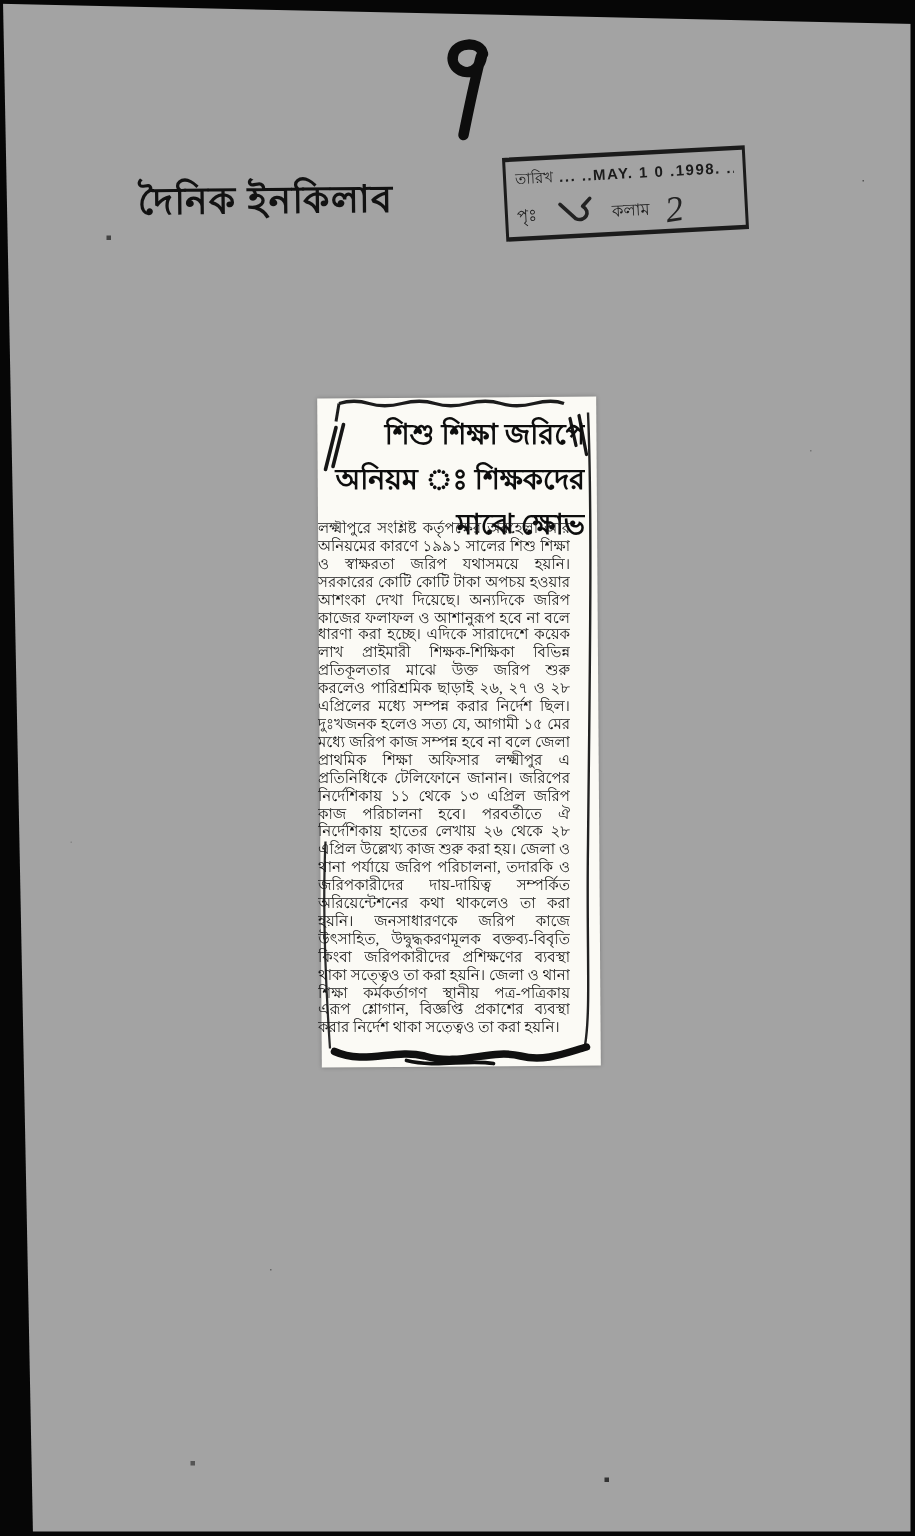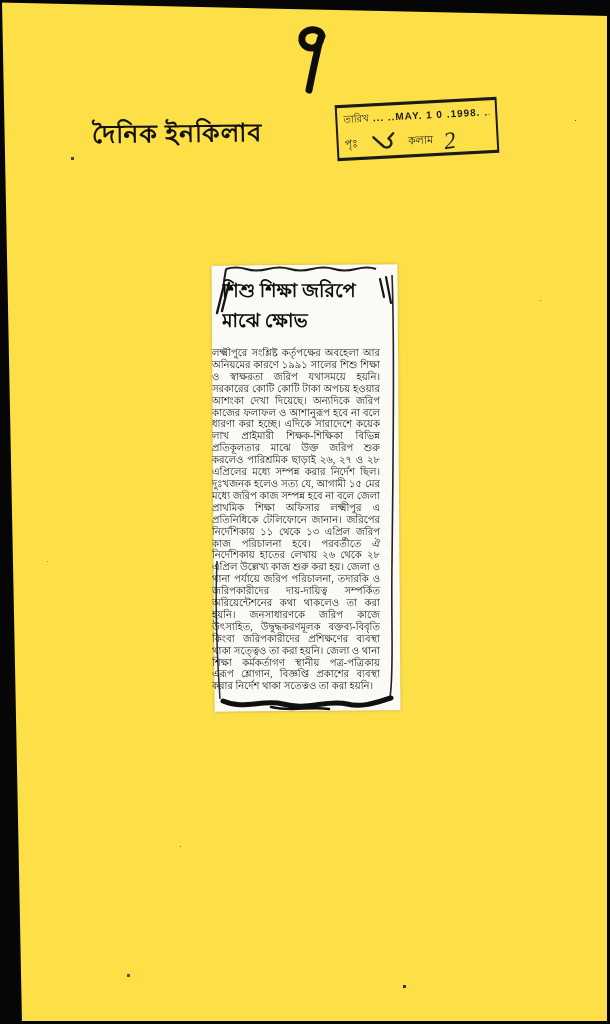--- a/index.html
+++ b/index.html
@@ -5,21 +5,21 @@
   html, body { margin: 0; padding: 0; }
   body {
     width: 610px; height: 1024px;
     position: relative;
     background: #050505;
     overflow: hidden;
     font-family: "Liberation Serif", serif;
   }
   .paper {
     position: absolute; inset: 0;
-    background: #fde047;
+    background: #a3a3a3;
   }
   
   .edge-top {
     position: absolute; top: 0; left: 0; width: 610px; height: 16px;
     background: #060606;
     clip-path: polygon(0 0, 100% 0, 100% 100%, 0 16%);
   }
   .edge-left {
     position: absolute; top: 0; left: 0; width: 22px; height: 1024px;
     background: #060606;
@@ -103,21 +103,21 @@
   }
   .clip-paper {
     position: absolute; inset: 2px;
     background: #fbfaf5;
     transform: rotate(-0.4deg);
     box-shadow: 0 0 3px rgba(0,0,0,0.25);
   }
   .clip-frame { position: absolute; inset: 0; }
   .headline {
     position: absolute; left: 11px; top: 13px; width: 168px;
-    text-align: left; font-weight: bold;
+    text-align: right; font-weight: bold;
     font-size: 19px; line-height: 30px; color: #0d0d0d;
   }
   .headline div { white-space: nowrap; overflow: hidden; }
   .clip-body {
     position: absolute; left: 1px; top: 84px; width: 168px; height: 342px;
     font-size: 10px; line-height: 11.9px;
     text-align: justify; color: #181818;
     overflow: hidden;
   }
 </style>
@@ -167,20 +167,21 @@
       <path d="M181 12 C184 80 182 200 181 300 C180 370 183 410 179 434" fill="none" stroke="#222" stroke-width="1.6"></path>
 
       <path d="M6 298 C4 340 6 392 9 436" fill="none" stroke="#2a2a2a" stroke-width="1.5"></path>
 
       <path d="M12 438 C32 447 52 436 72 441 C96 448 116 436 136 441 C152 445 166 439 180 435" fill="none" stroke="#101010" stroke-width="5" stroke-linecap="round"></path>
       <path d="M60 444 C80 449 100 443 118 446" fill="none" stroke="#101010" stroke-width="2.5" stroke-linecap="round"></path>
     </svg>
 
     <div class="headline">
       <div>শিশু শিক্ষা জরিপে</div>
+      <div>অনিয়ম ঃ শিক্ষকদের</div>
       <div>মাঝে ক্ষোভ</div>
     </div>
 
     <div class="clip-body">লক্ষ্মীপুরে সংশ্লিষ্ট কর্তৃপক্ষের অবহেলা আর অনিয়মের কারণে ১৯৯১ সালের শিশু শিক্ষা ও স্বাক্ষরতা জরিপ যথাসময়ে হয়নি। সরকারের কোটি কোটি টাকা অপচয় হওয়ার আশংকা দেখা দিয়েছে। অন্যদিকে জরিপ কাজের ফলাফল ও আশানুরূপ হবে না বলে ধারণা করা হচ্ছে। এদিকে সারাদেশে কয়েক লাখ প্রাইমারী শিক্ষক-শিক্ষিকা বিভিন্ন প্রতিকূলতার মাঝে উক্ত জরিপ শুরু করলেও পারিশ্রমিক ছাড়াই ২৬, ২৭ ও ২৮ এপ্রিলের মধ্যে সম্পন্ন করার নির্দেশ ছিল। দুঃখজনক হলেও সত্য যে, আগামী ১৫ মের মধ্যে জরিপ কাজ সম্পন্ন হবে না বলে জেলা প্রাথমিক শিক্ষা অফিসার লক্ষ্মীপুর এ প্রতিনিধিকে টেলিফোনে জানান। জরিপের নির্দেশিকায় ১১ থেকে ১৩ এপ্রিল জরিপ কাজ পরিচালনা হবে। পরবর্তীতে ঐ নির্দেশিকায় হাতের লেখায় ২৬ থেকে ২৮ এপ্রিল উল্লেখ্য কাজ শুরু করা হয়। জেলা ও থানা পর্যায়ে জরিপ পরিচালনা, তদারকি ও জরিপকারীদের দায়-দায়িত্ব সম্পর্কিত অরিয়েন্টেশনের কথা থাকলেও তা করা হয়নি। জনসাধারণকে জরিপ কাজে উৎসাহিত, উদ্বুদ্ধকরণমূলক বক্তব্য-বিবৃতি কিংবা জরিপকারীদের প্রশিক্ষণের ব্যবস্থা থাকা সত্ত্বেও তা করা হয়নি। জেলা ও থানা শিক্ষা কর্মকর্তাগণ স্থানীয় পত্র-পত্রিকায় এরূপ শ্লোগান, বিজ্ঞপ্তি প্রকাশের ব্যবস্থা করার নির্দেশ থাকা সত্ত্বেও তা করা হয়নি।</div>
   </div>
 
   <div class="specks"></div>
 </div>
 
 <div class="edge-top"></div>

